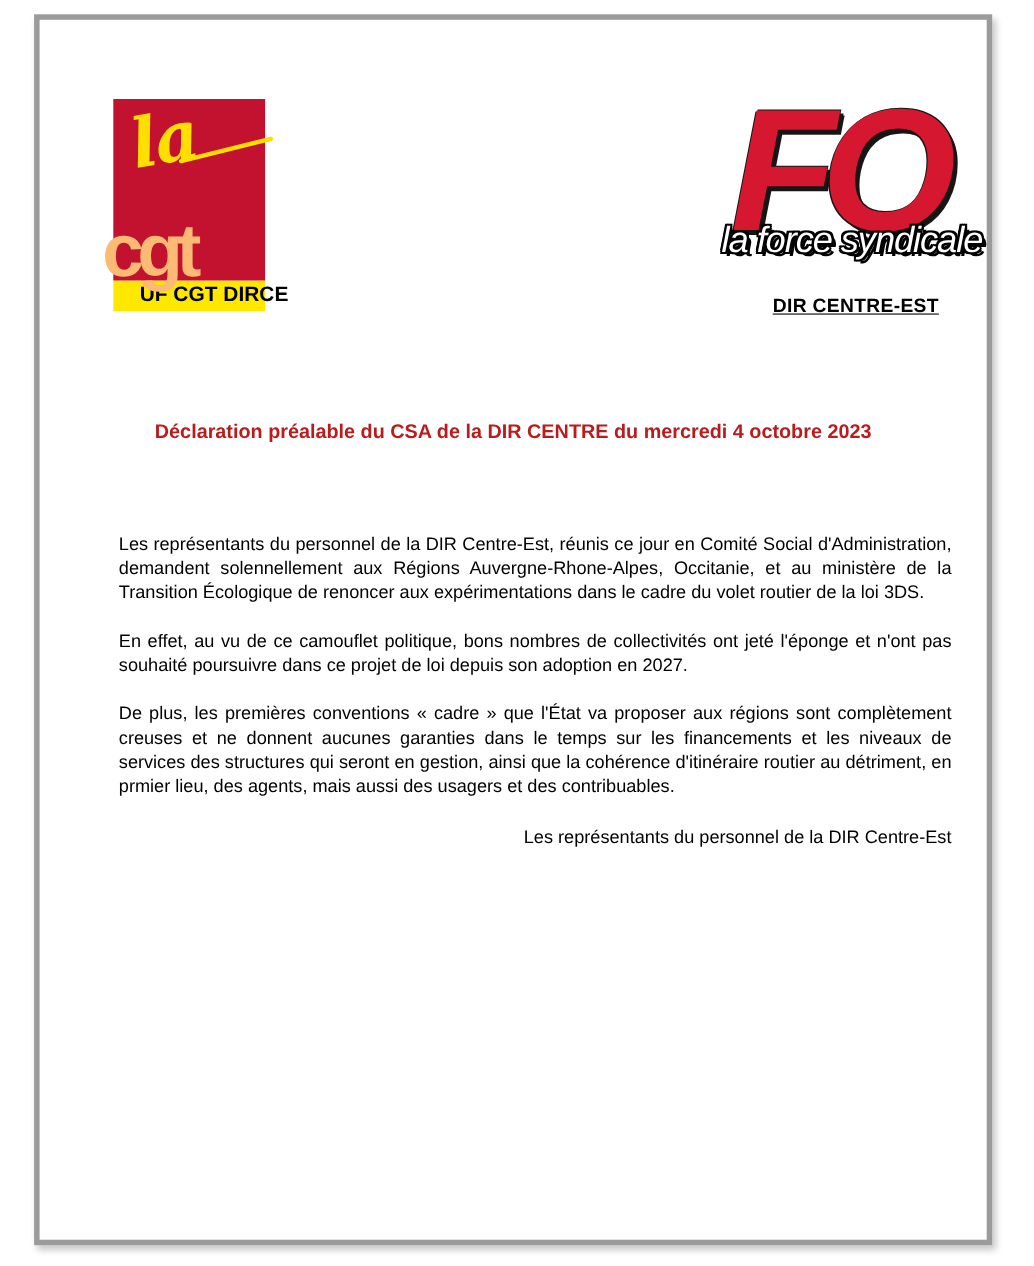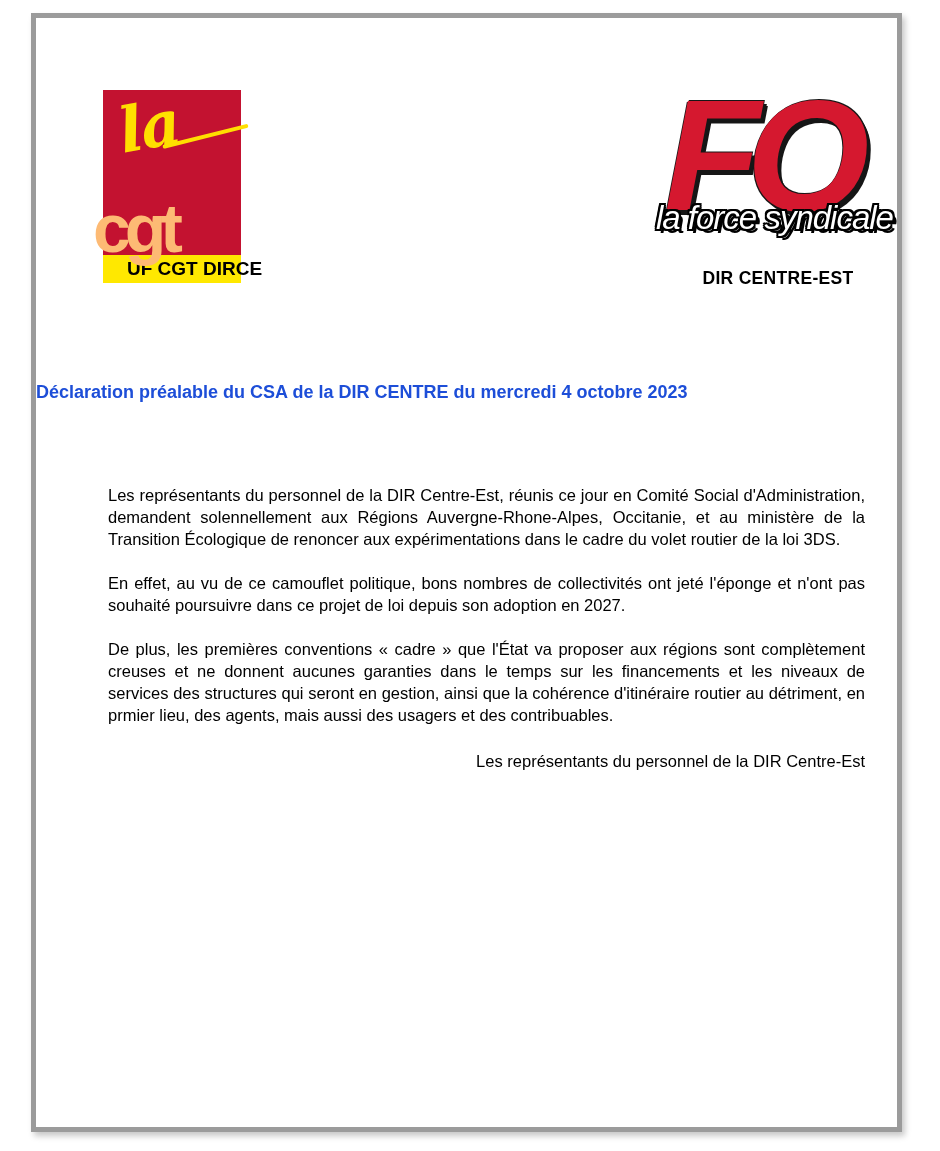--- a/index.html
+++ b/index.html
@@ -96,31 +96,32 @@
   }
   .fo-caption {
     position: absolute; left: 0; top: 192px;
     width: 244px;
     text-align: center;
     font-weight: bold;
     font-size: 17.5px;
     color: #000000;
     letter-spacing: 0.3px;
     white-space: nowrap;
+    text-decoration: underline;
   }
 
   
   .doc-title {
     position: absolute;
     left: 0; top: 364px;
     width: 100%;
-    text-align: left;
+    text-align: center;
     font-weight: bold;
     font-size: 18px;
-    color: #1d4ed8;
+    color: #b91c1c;
   }
   .doc-body {
     position: absolute;
     left: 72px; top: 466px;
     width: 757px;
     font-size: 16.5px;
     line-height: 22px;
     color: #000000;
   }
   .doc-body p {

